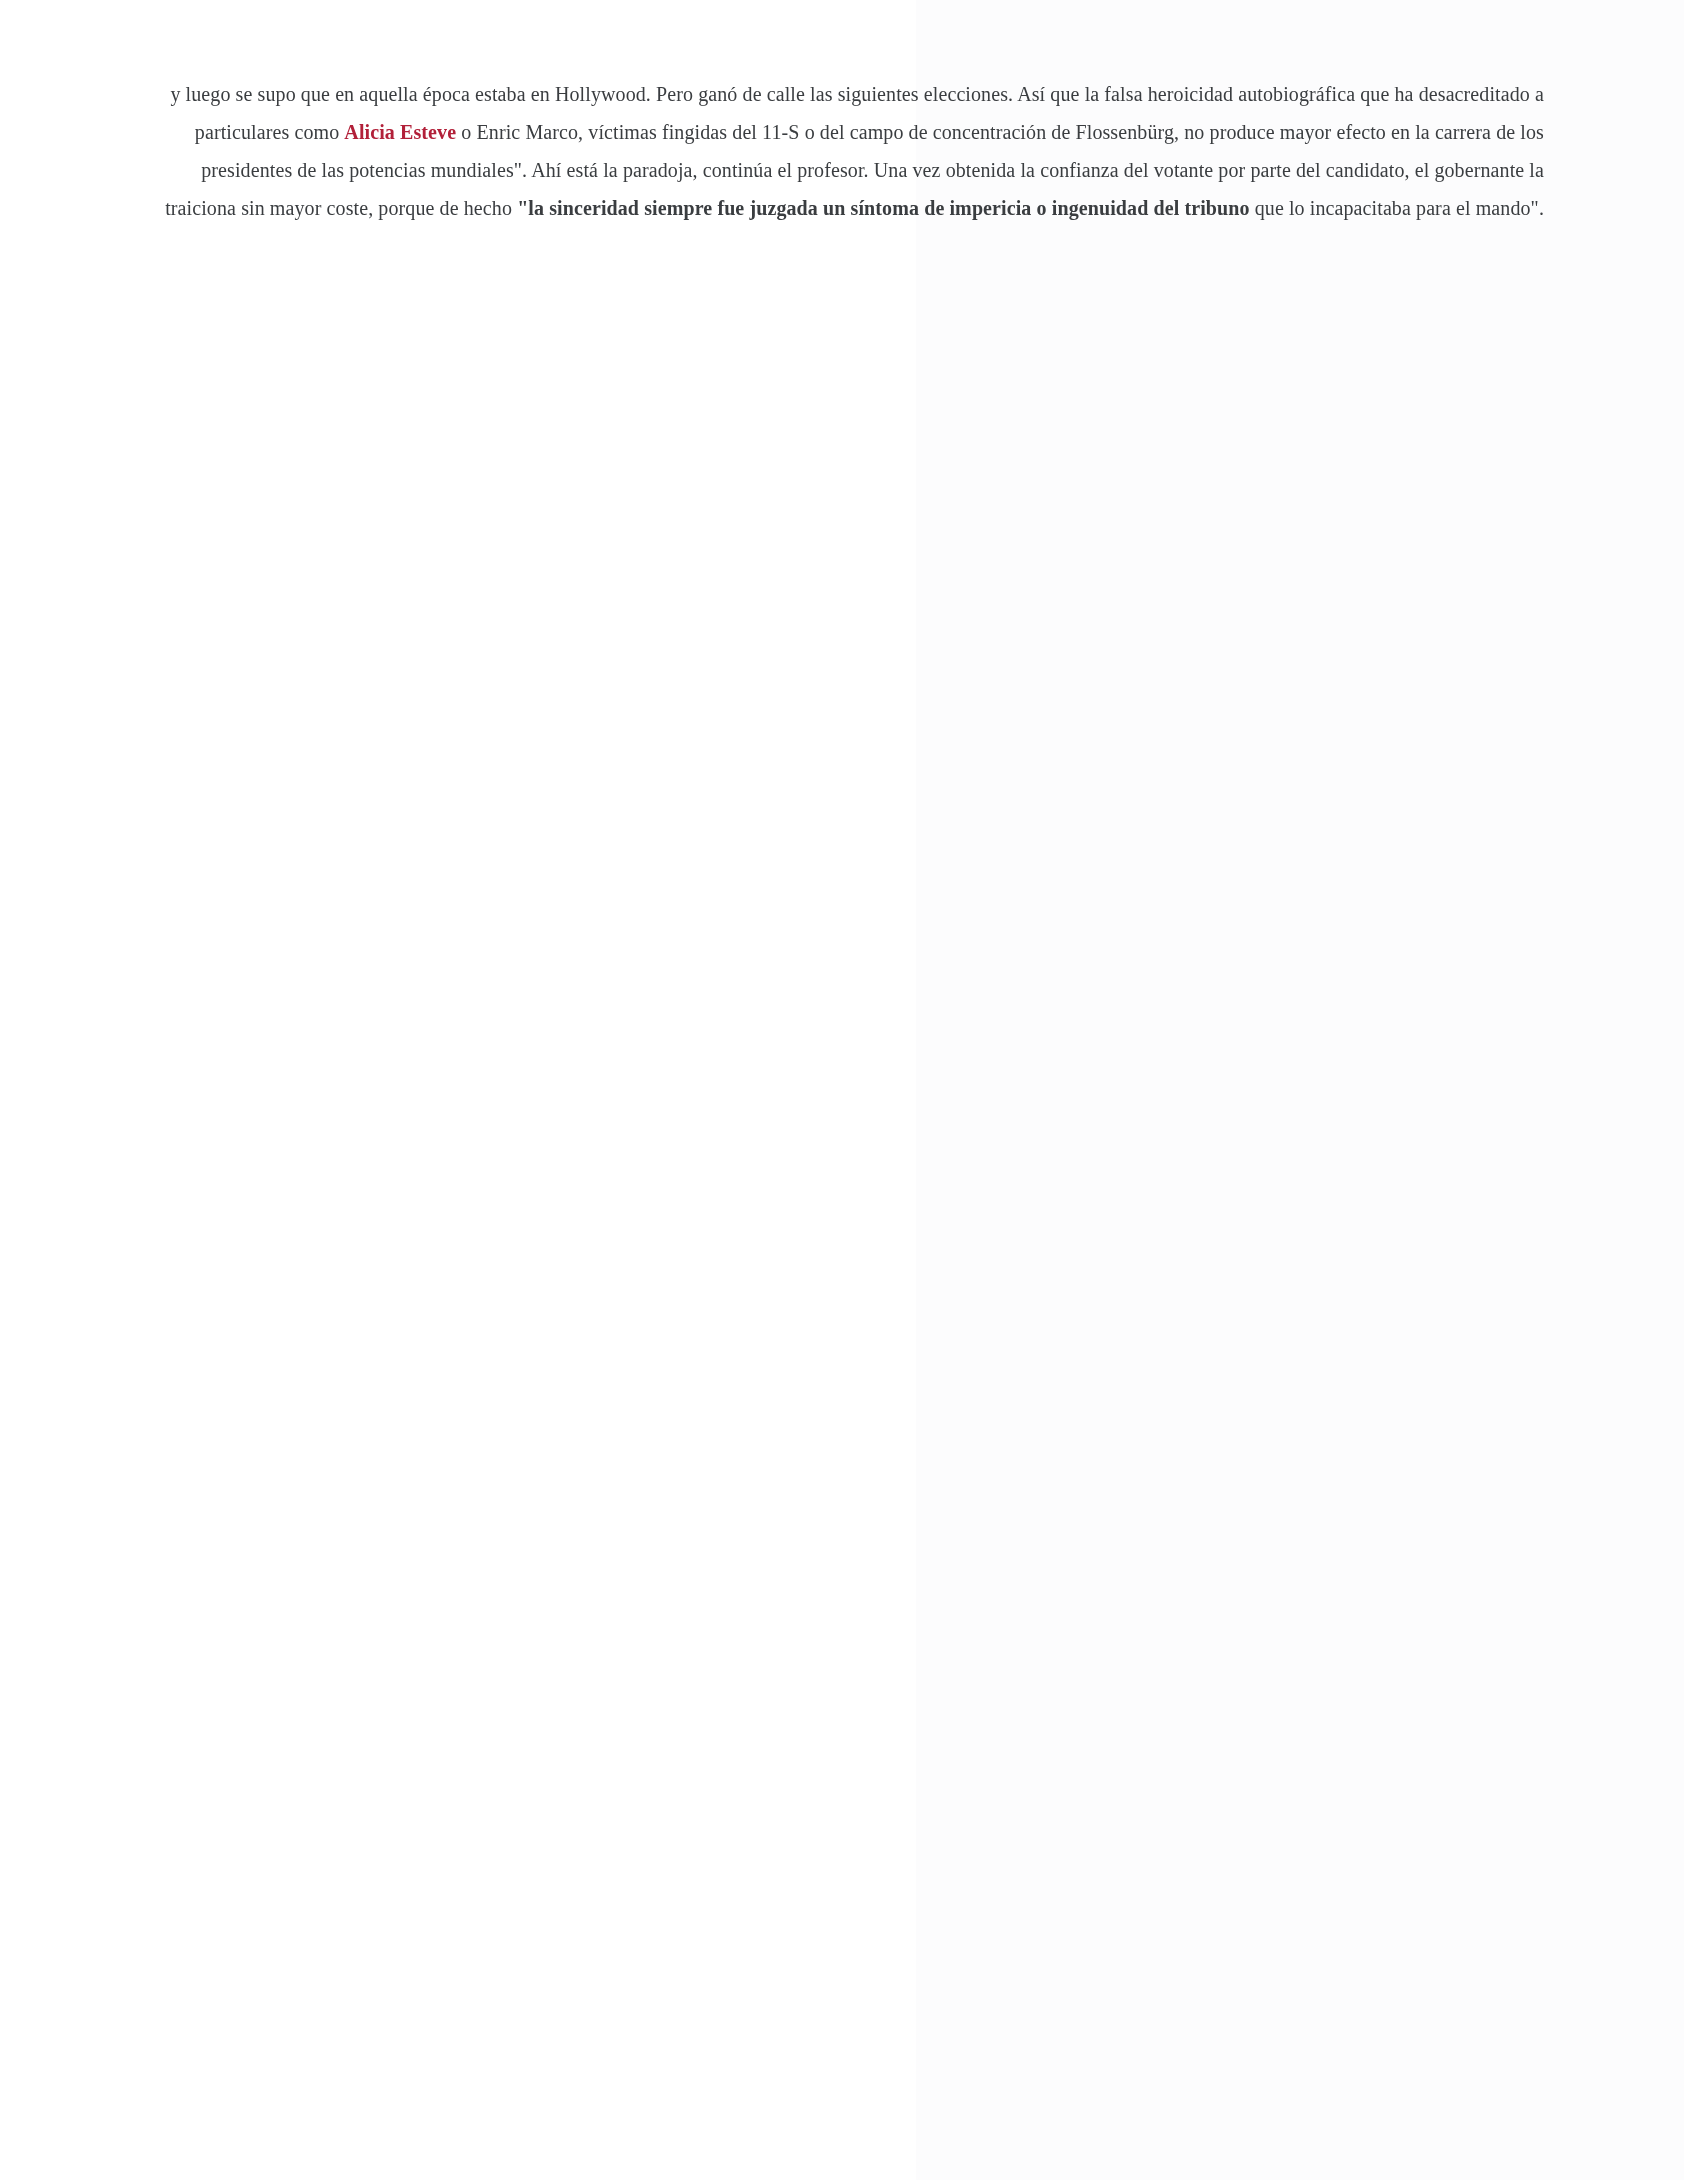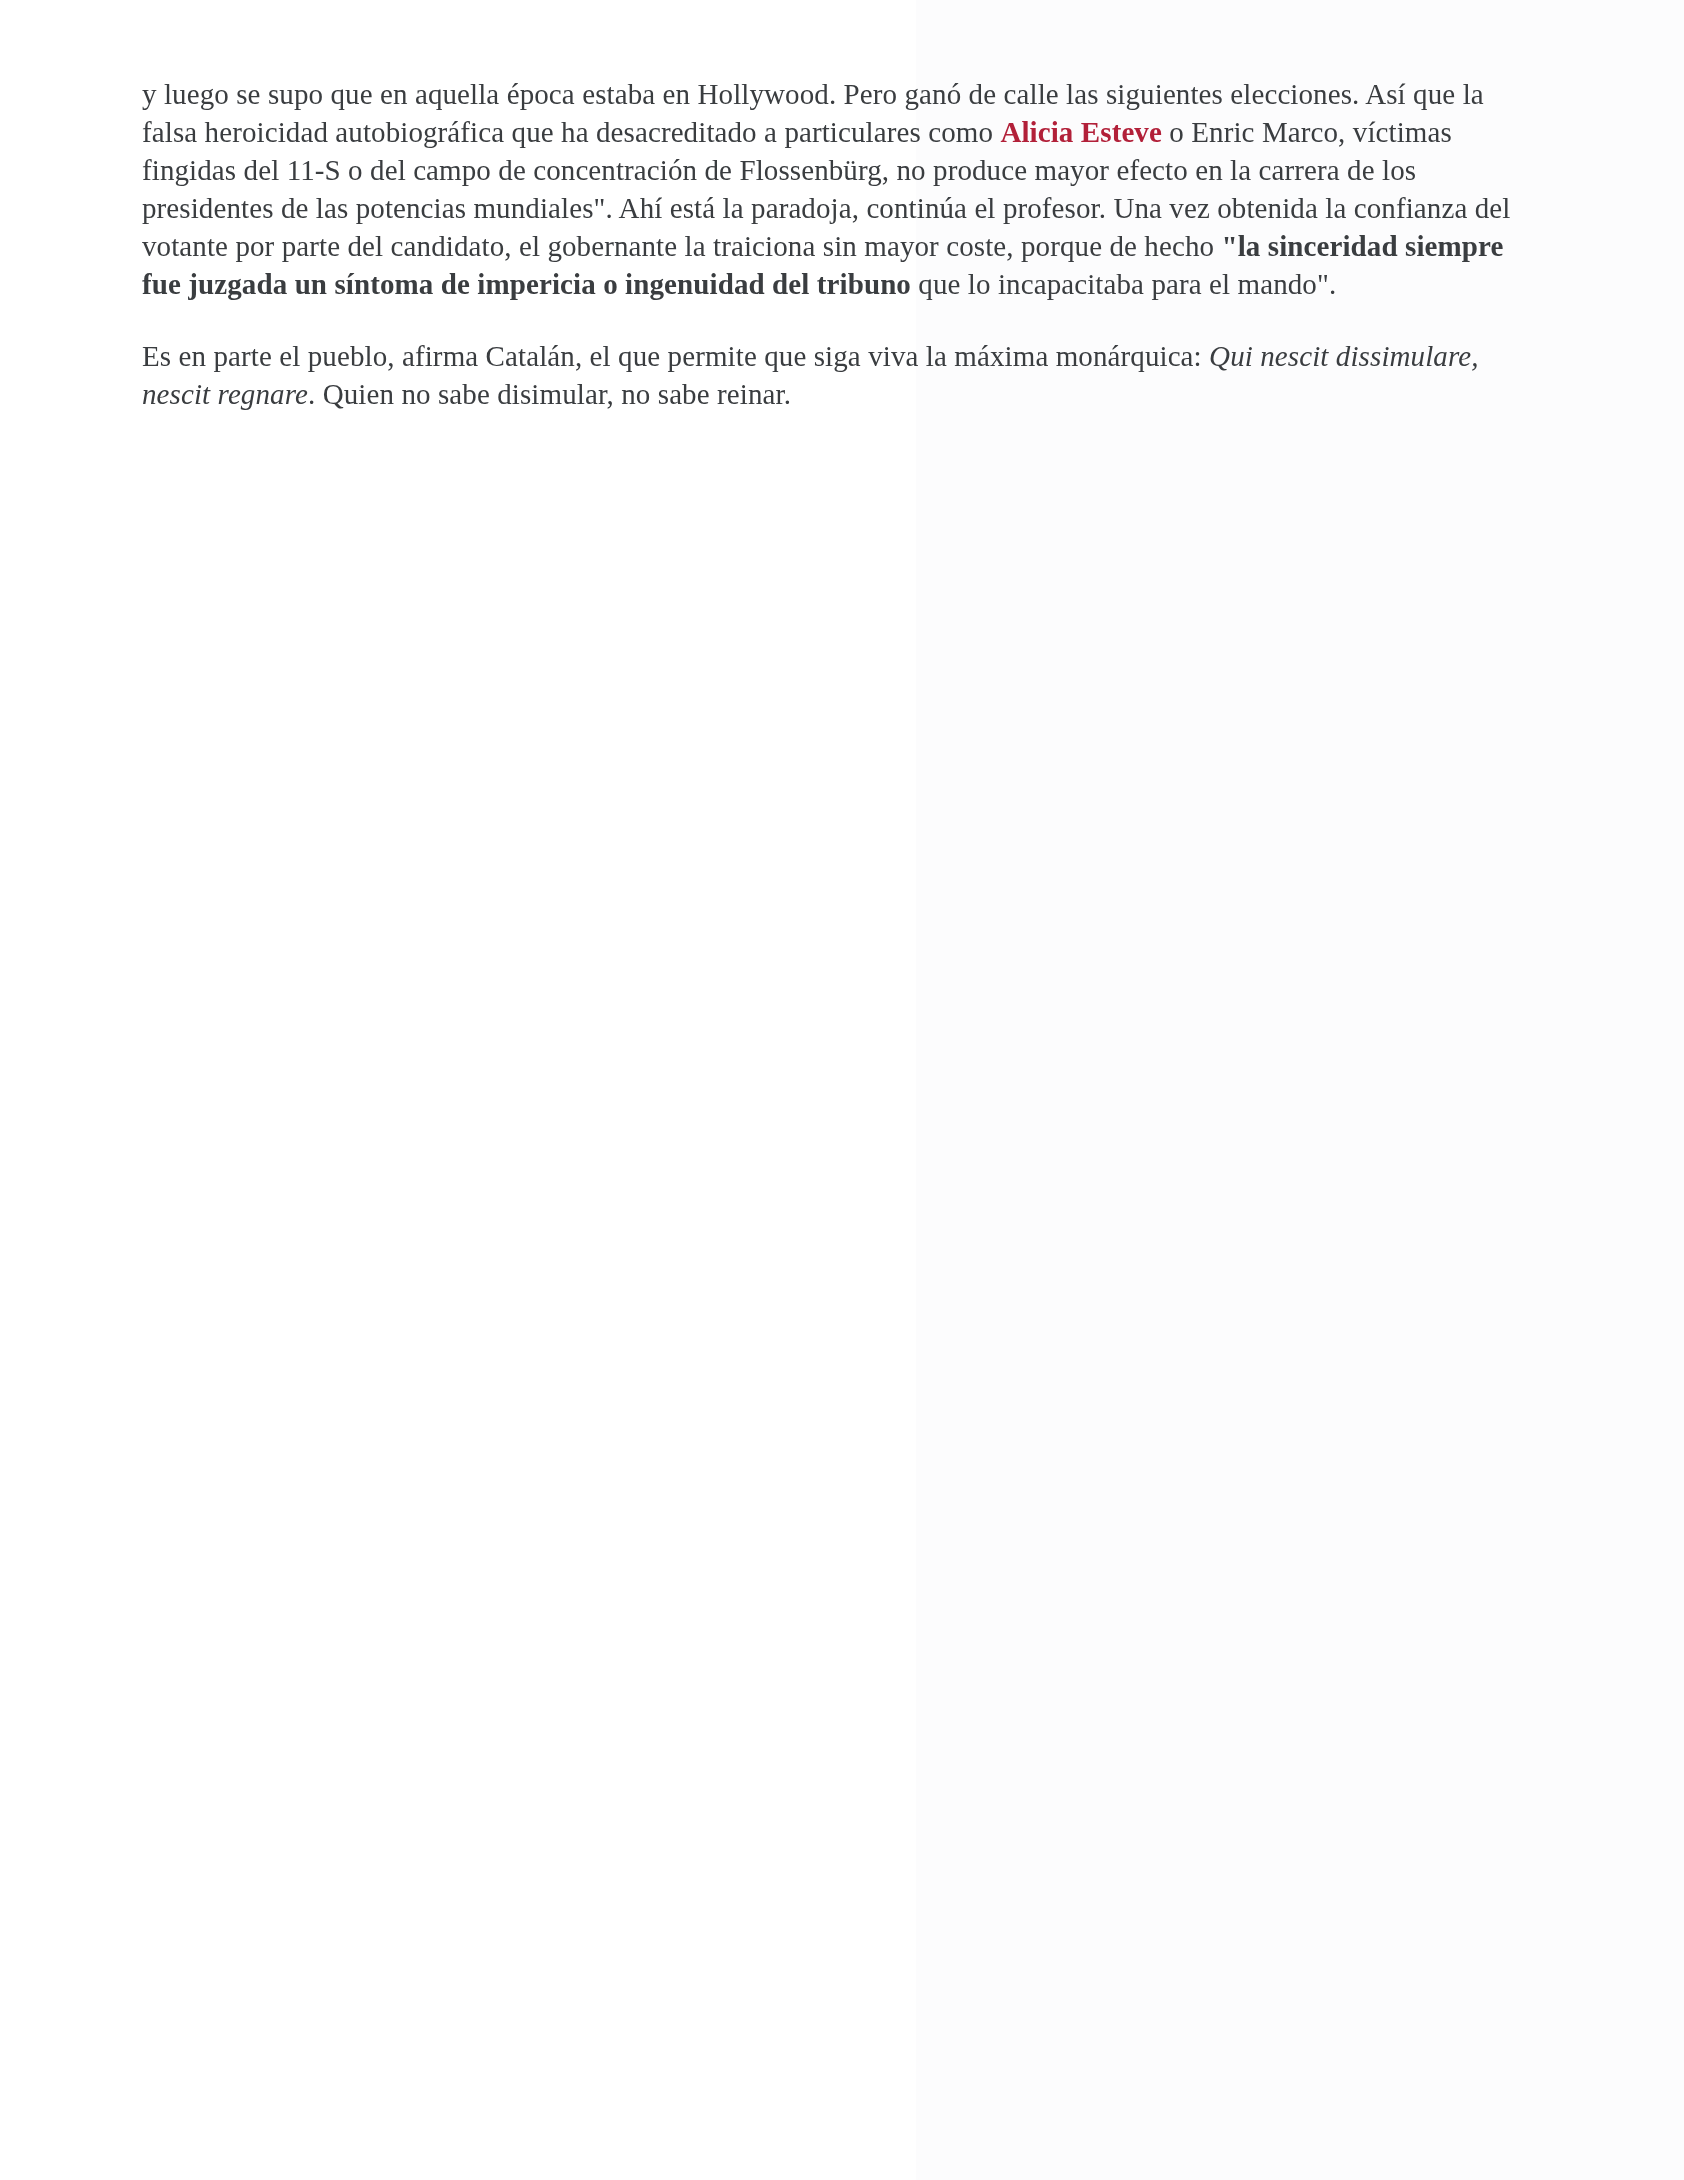--- a/index.html
+++ b/index.html
@@ -28,38 +28,37 @@
     z-index:0;
   }
   .article{
     position:relative;
     z-index:1;
     padding:75px 141px 0 142px;
     width:1685px;
   }
   .para{
     margin:0 0 34px 0;
-    font-size:29px;
+    font-size:20px;
     line-height:38px;
     color:var(--text-color);
     letter-spacing:0.1px;
-    text-align:left;
+    text-align:right;
   }
   .seg-normal{font-weight:normal;font-style:normal;}
   .seg-bold{font-weight:bold;}
   .seg-italic{font-style:italic;}
   a.seg-link{
     color:var(--link-color);
     font-weight:bold;
     text-decoration:none;
     cursor:pointer;
   }
 </style>
 </head>
 <body>
 
 <div class="bg-tint"></div>
 
 <main class="article">
   <p class="para"><span class="seg-normal">y luego se supo que en aquella época estaba en Hollywood. Pero ganó de calle las siguientes elecciones. Así que la falsa heroicidad autobiográfica que ha desacreditado a particulares como </span><a class="seg-link" href="#">Alicia Esteve</a><span class="seg-normal"> o Enric Marco, víctimas fingidas del 11-S o del campo de concentración de Flossenbürg, no produce mayor efecto en la carrera de los presidentes de las potencias mundiales". Ahí está la paradoja, continúa el profesor. Una vez obtenida la confianza del votante por parte del candidato, el gobernante la traiciona sin mayor coste, porque de hecho </span><span class="seg-bold">"la sinceridad siempre fue juzgada un síntoma de impericia o ingenuidad del tribuno</span><span class="seg-normal"> que lo incapacitaba para el mando".</span></p>
-  <p class="para"><span class="seg-normal">Es en parte el pueblo, afirma Catalán, el que permite que siga viva la máxima monárquica: </span><span class="seg-italic">Qui nescit dissimulare, nescit regnare</span><span class="seg-normal">. Quien no sabe disimular, no sabe reinar.</span></p>
 </main>
 
 
 </body></html>

